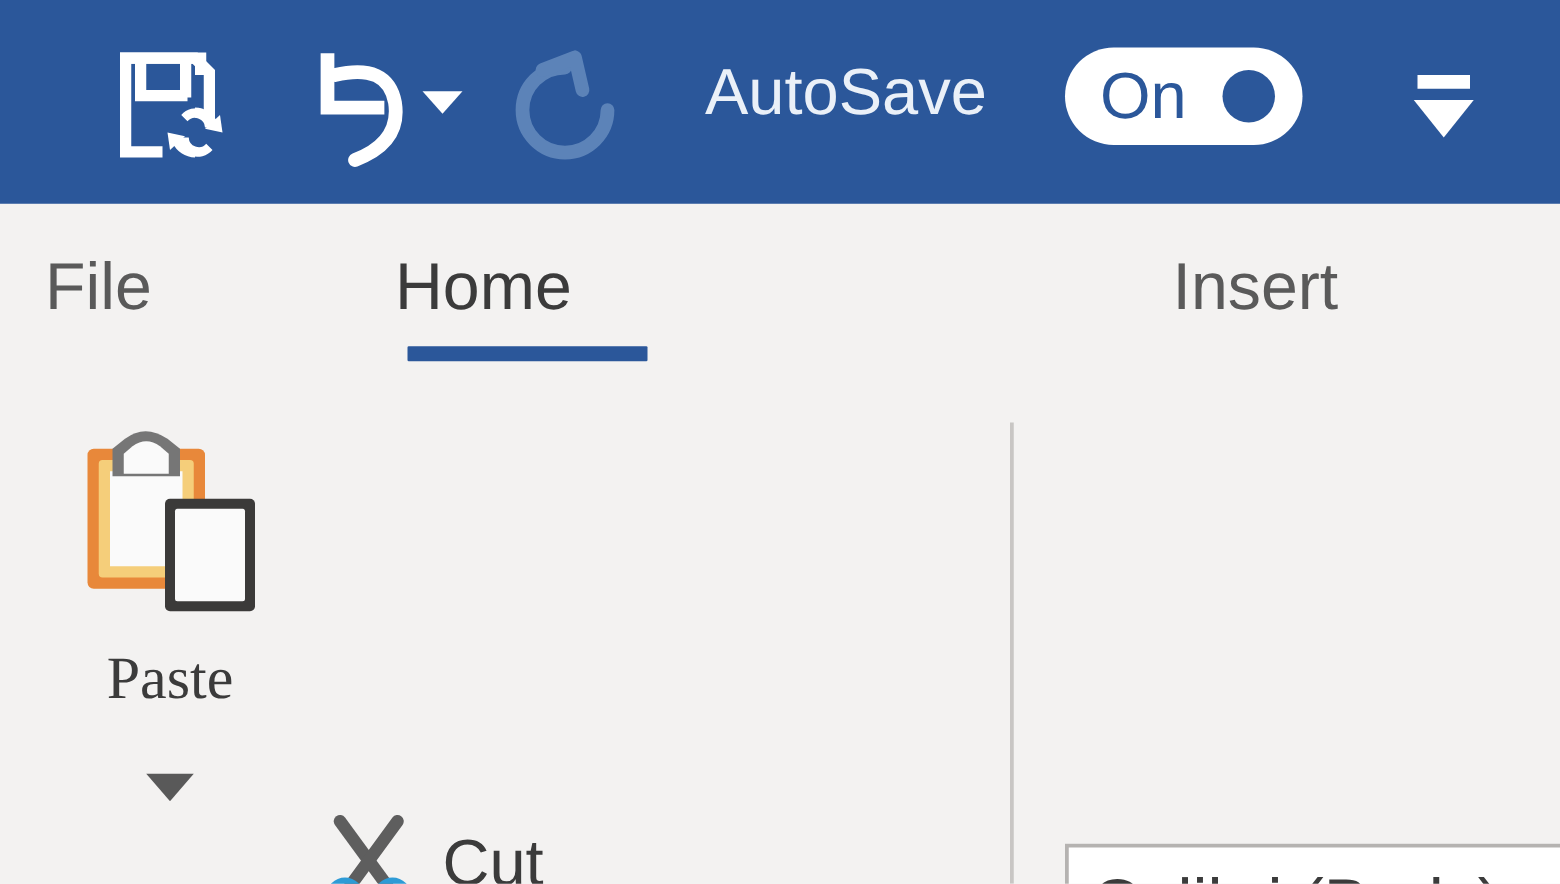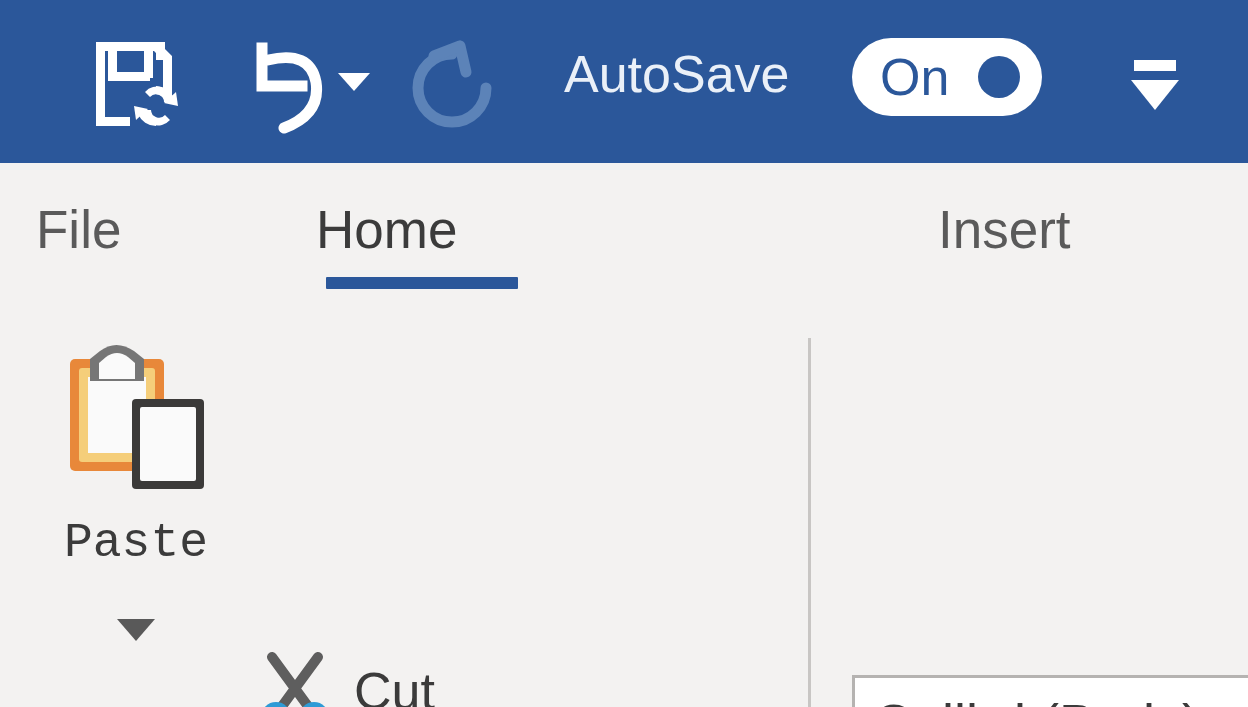--- a/index.html
+++ b/index.html
@@ -71,21 +71,21 @@
   .group-divider {
     position:absolute; left:808px; top:35px; width:3px; height:369px;
     background:#C8C6C4;
   }
 
   
   .paste-btn { position:absolute; left:48px; top:30px; width:176px; height:374px; }
   .paste-icon-wrap { position:absolute; left:14px; top:8px; width:148px; height:156px; }
   .paste-label {
     position:absolute; left:0; top:186px; width:176px; text-align:center;
-    font-size:48px; color:#3B3B3B; font-family:Liberation Mono, monospace;
+    font-size:48px; color:#3B3B3B; font-family:Liberation Serif, serif;
     line-height:1; white-space:nowrap;
   }
   .paste-caret { position:absolute; left:50%; transform:translateX(-50%); top:282px; width:44px; height:40px; }
 
   .cmd { position:absolute; left:248px; display:flex; align-items:center; }
   .cmd-icon { width:94px; height:94px; flex:0 0 94px; display:flex; align-items:center; justify-content:center; }
   .cmd-label {
     font-size:52px; color:#3B3B3B; font-family:"Liberation Sans", sans-serif;
     white-space:nowrap; line-height:1; margin-left:12px; padding-bottom:6px;
   }

